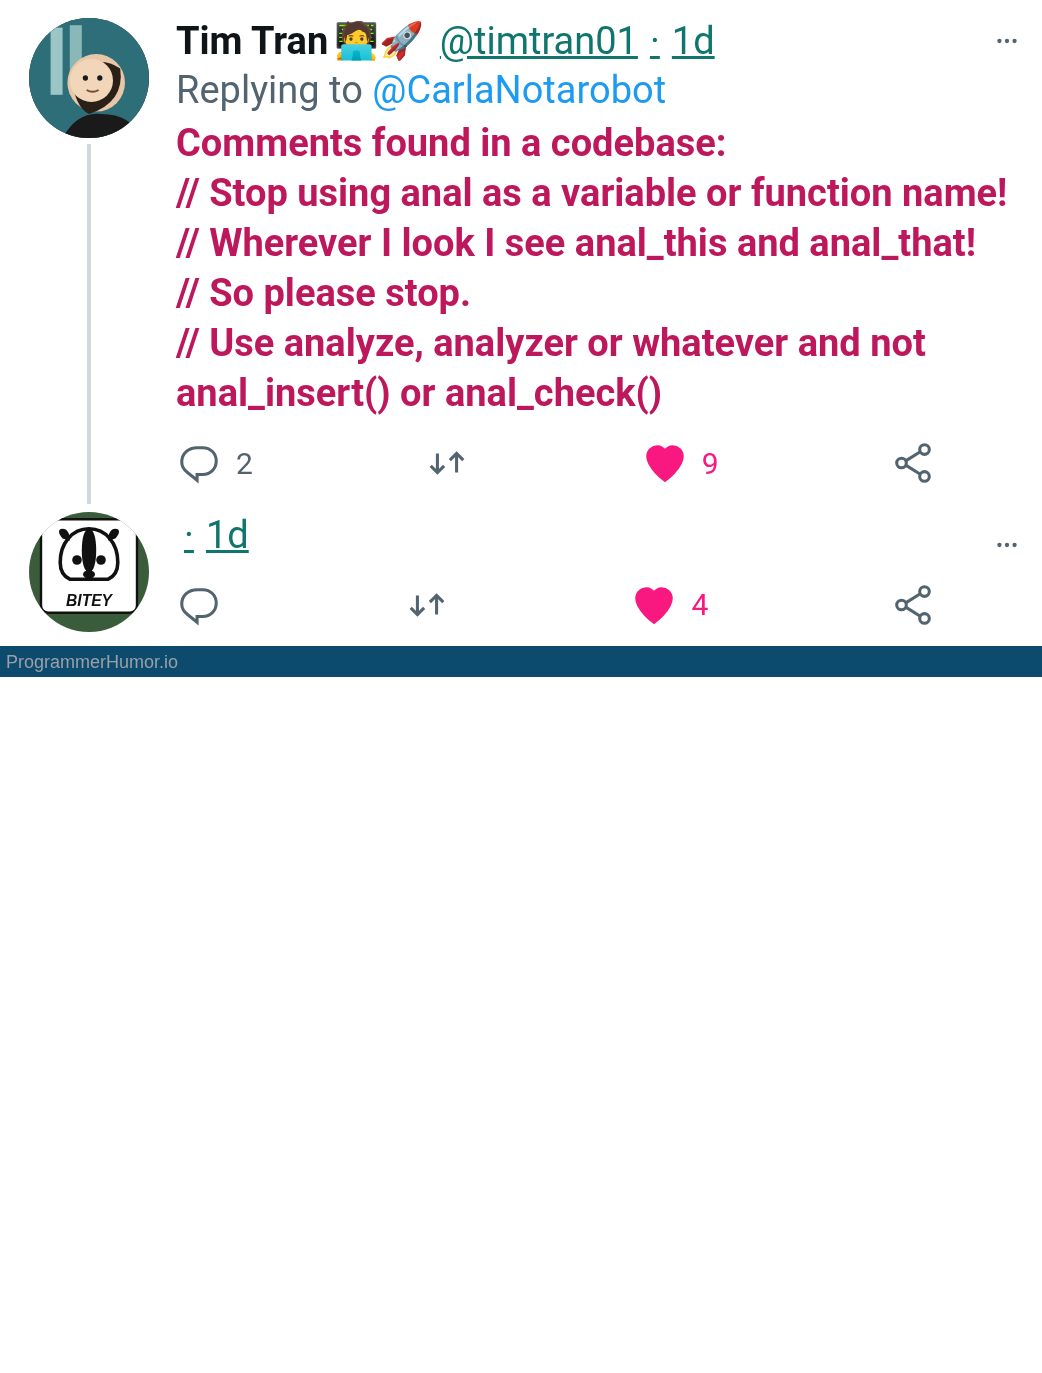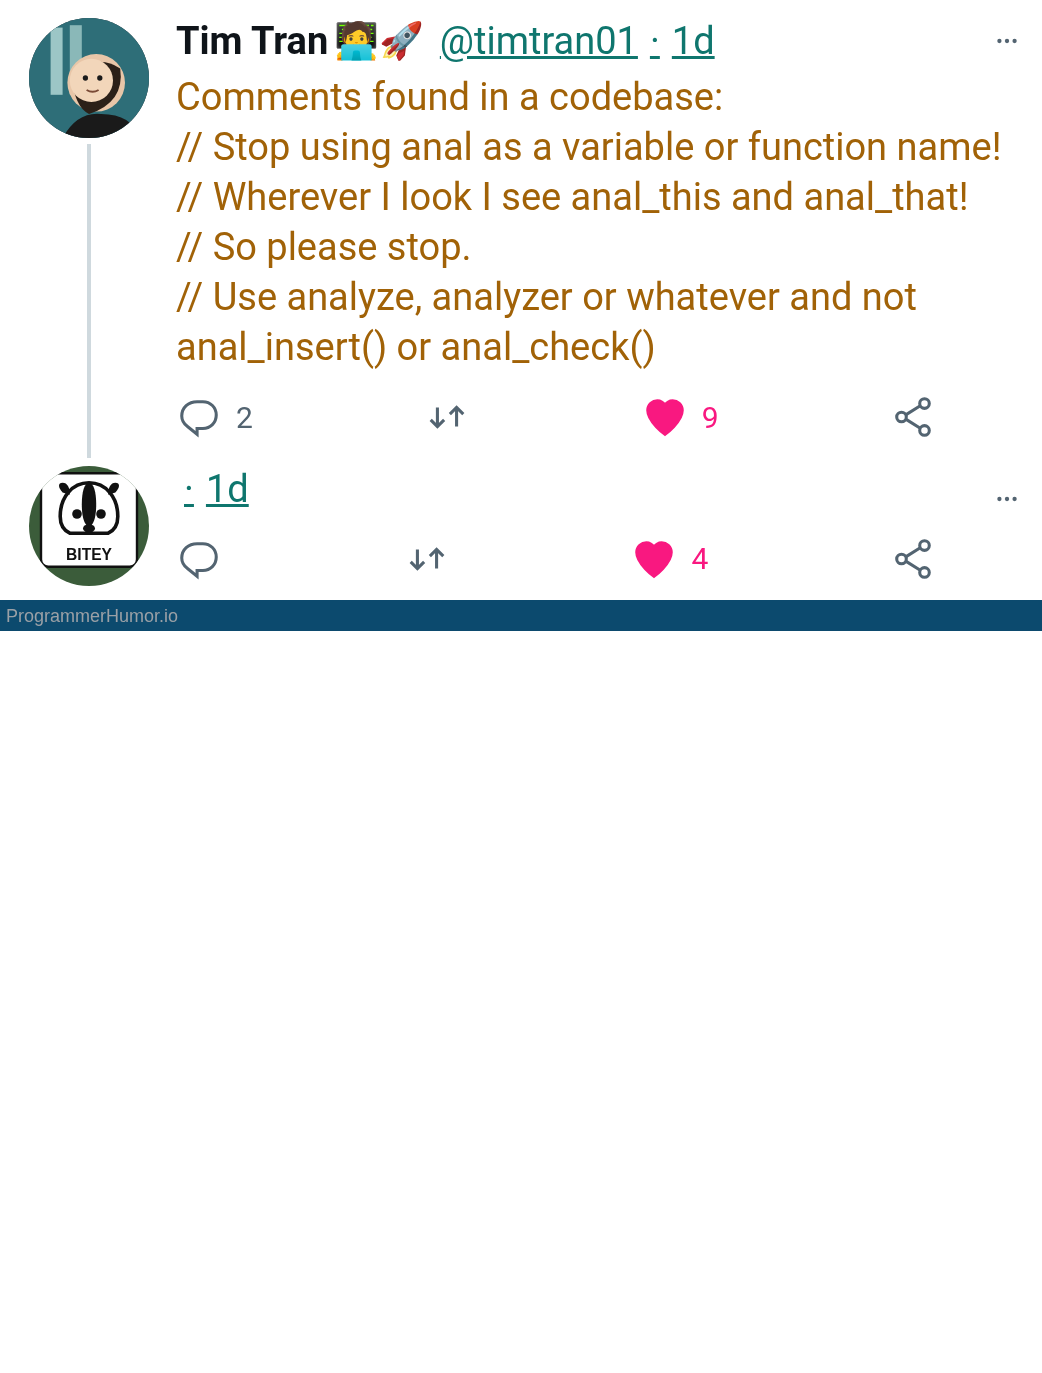--- a/index.html
+++ b/index.html
@@ -21,34 +21,34 @@
   .header { font-size: 38px; line-height: 1.25; display:flex; align-items:center; flex-wrap:wrap; gap: 4px;}
   .display-name { font-weight: 700; color:#0f1419; }
   .emoji { font-size: 36px; margin: 0 2px; }
   .handle, .dot, .time { color:#0f766e; font-weight:400;text-decoration:underline; }
   .handle { margin-left: 10px;}
   .dot { margin: 0 8px;}
   .more-btn { position:absolute; top:28px; right:22px; color:#536471; }
   .more-btn svg { width:26px; height:26px;}
   .reply-line { font-size: 38px; color:#536471; margin-top:2px;}
   .mention { color:#1d9bf0; }
-  .tweet-body { font-size: 38px; line-height: 1.32; color:#a16207; margin-top: 6px; word-wrap:break-word;}
+  .tweet-body { font-size: 38px; line-height: 1.32; color:#be185d; margin-top: 6px; word-wrap:break-word;font-weight:bold;}
   .actions { display:flex; align-items:center; margin-top: 22px; color:#536471; font-size:30px; gap: 0; justify-content:space-between; max-width:760px;}
   .action { display:flex; align-items:center; gap:14px; cursor:pointer;}
   .action svg { width:46px; height:46px; stroke:#536471; fill:none; stroke-width:1.6;}
   .action.liked svg { fill:#f91880; stroke:#f91880;}
   .action.liked .count { color:#f91880;}
   .count { font-size: 30px;}
   .watermark {
     position: relative; left:0; bottom:0;
     font-size: 18px; color:#9aa0a6; padding:6px 0 4px 6px;
     font-family: Arial, sans-serif;
     background:#0c4a6e;
   }
-  .tweet2 .avatar-col { width:130px;}
+  .tweet2 .avatar-col { width:130px;font-style:italic;}
   .tweet2 { padding-top: 8px;}
 </style>
 </head>
 <body>
 
 <article class="tweet">
   <div class="avatar-col">
     <div class="avatar">
       <svg viewBox="0 0 100 100">
         <rect width="100" height="100" fill="#3a4a52"></rect>
@@ -73,20 +73,23 @@
       <span class="handle">@timtran01</span>
       <span class="dot">·</span>
       <span class="time">1d</span>
     </div>
     <div class="more-btn">
       <svg viewBox="0 0 24 24">
           <circle cx="5" cy="12" r="2" fill="#536471"></circle>
           <circle cx="12" cy="12" r="2" fill="#536471"></circle>
           <circle cx="19" cy="12" r="2" fill="#536471"></circle>
         </svg>
+    </div>
+    <div class="reply-line">
+      <span>Replying to </span><span class="mention">@CarlaNotarobot</span>
     </div>
     <div class="tweet-body" style="white-space:pre-line;">Comments found in a codebase:
 // Stop using anal as a variable or function name!
 // Wherever I look I see anal_this and anal_that!
 // So please stop.
 // Use analyze, analyzer or whatever and not anal_insert() or anal_check()</div>
     <div class="actions">
       <div class="action">
         <svg viewBox="0 0 24 24">
             <path d="M3 11.5 C3 7 6.5 4 11 4 L14 4 C18 4 21 7 21 11 C21 15 18 18 14 18 L11 18 L11 21 L6 17 C4 15.5 3 13.5 3 11.5 Z"></path>

